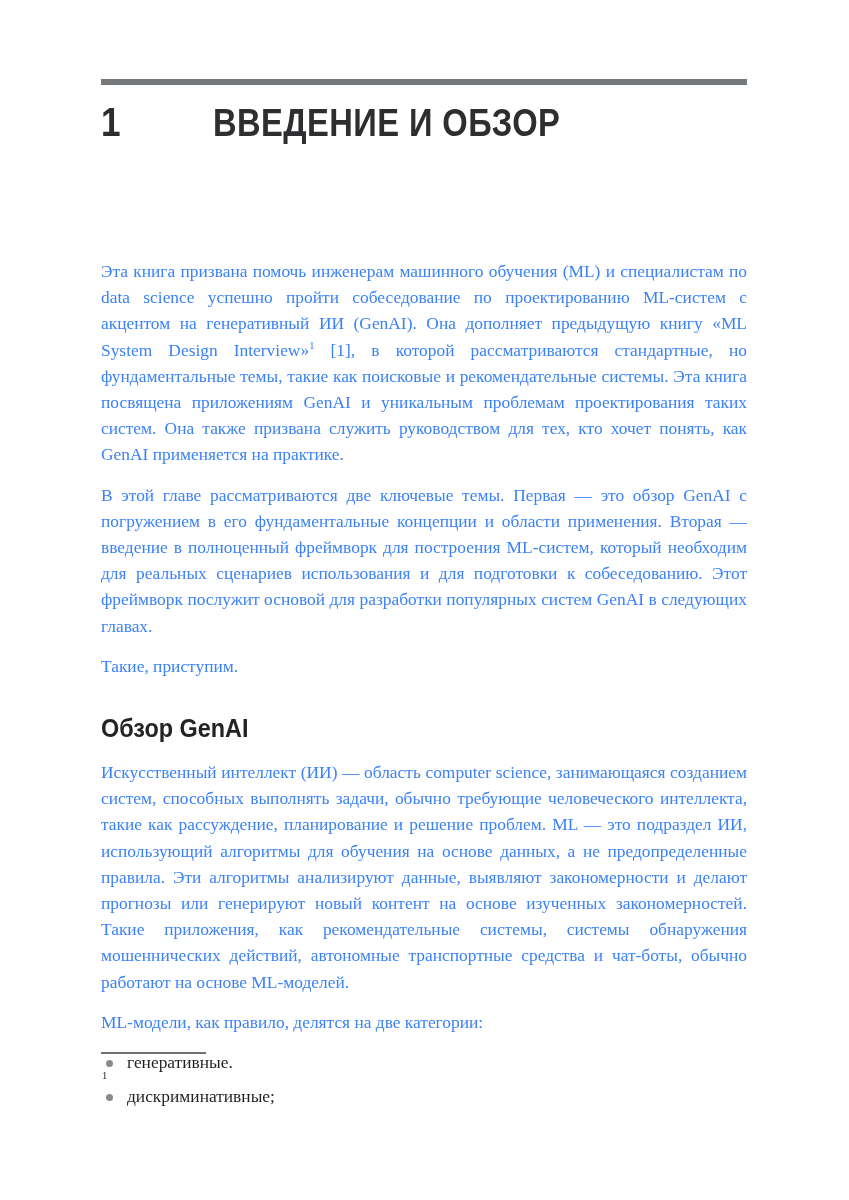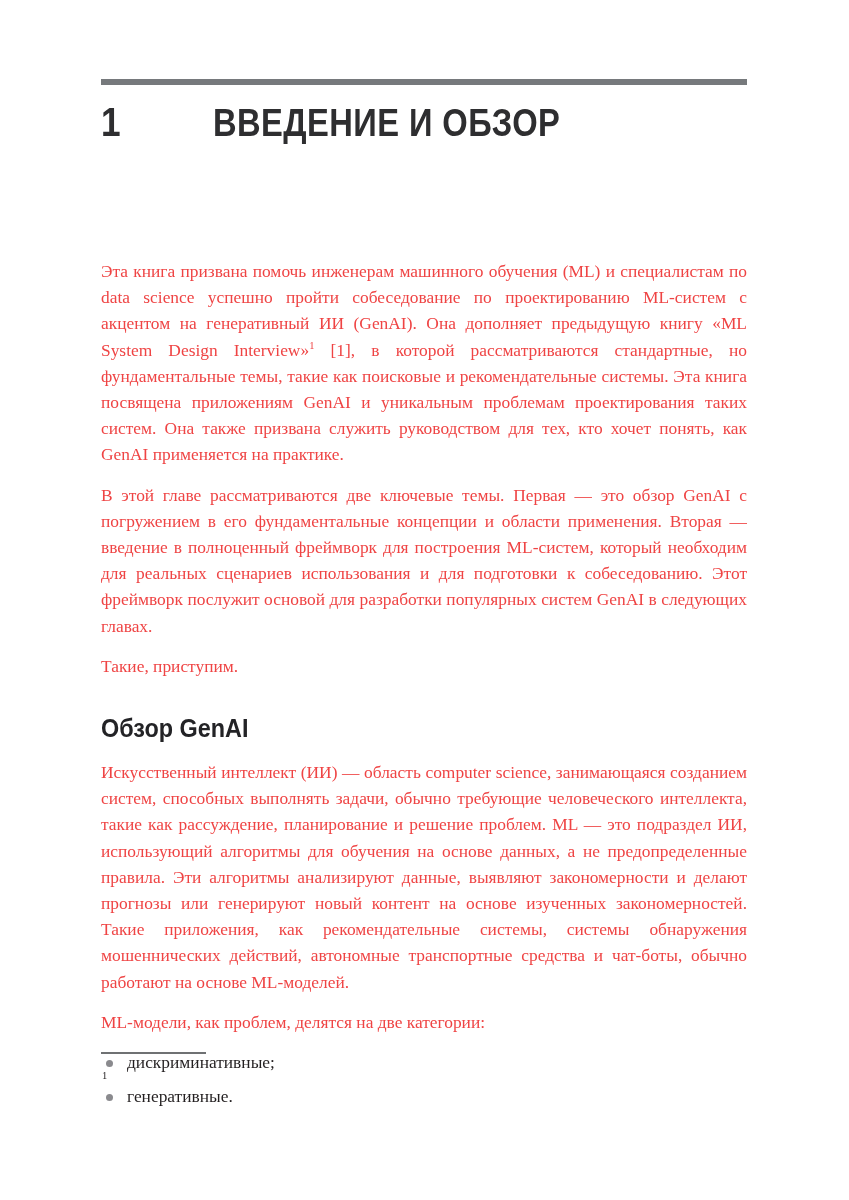--- a/index.html
+++ b/index.html
@@ -63,21 +63,21 @@
     top: 258px;
     width: 646px;
   }
   p.body-par {
     margin: 0 0 14px 0;
     font-size: 17.4px;
     line-height: 26.2px;
     text-align: justify;
     text-justify: inter-word;
     hyphens: manual;
-    color: #ef4444;
+    color: #3b82f6;
   }
   p.body-par:last-child { margin-bottom: 0; }
 
   .section-heading {
     font-family: "Liberation Sans Narrow", "Liberation Sans", "DejaVu Sans", sans-serif;
     font-weight: bold;
     font-size: 26px;
     line-height: 1;
     color: #232326;
     margin: 36px 0 18px 0;
@@ -162,30 +162,30 @@
     <p class="body-par"><span>Эта книга призвана помочь инженерам машинного обучения (ML) и специалистам по data science успешно пройти собеседование по проектированию ML-систем с акцентом на генеративный ИИ (GenAI). Она дополняет предыдущую книгу «ML System Design Interview»</span><sup class="fn-ref">1</sup><span> [1], в которой рассматриваются стандартные, но фундаментальные темы, такие как поисковые и рекомендательные системы. Эта книга посвящена приложениям GenAI и уникальным проблемам проектирования таких систем. Она также призвана служить руководством для тех, кто хочет понять, как GenAI применяется на практике.</span></p>
 
     <p class="body-par">В этой главе рассматриваются две ключевые темы. Первая — это обзор GenAI с погружением в его фундаментальные концепции и области применения. Вторая — введение в полноценный фреймворк для построения ML-систем, который необходим для реальных сценариев использования и для подготовки к собеседованию. Этот фреймворк послужит основой для разработки популярных систем GenAI в следующих главах.</p>
 
     <p class="body-par">Такие, приступим.</p>
 
     <div class="section-heading">Обзор GenAI</div>
 
     <p class="body-par">Искусственный интеллект (ИИ) — область computer science, занимающаяся созданием систем, способных выполнять задачи, обычно требующие человеческого интеллекта, такие как рассуждение, планирование и решение проблем. ML — это подраздел ИИ, использующий алгоритмы для обучения на основе данных, а не предопределенные правила. Эти алгоритмы анализируют данные, выявляют закономерности и делают прогнозы или генерируют новый контент на основе изученных закономерностей. Такие приложения, как рекомендательные системы, системы обнаружения мошеннических действий, автономные транспортные средства и чат-боты, обычно работают на основе ML-моделей.</p>
 
-    <p class="body-par gap-before-list">ML-модели, как проблем, делятся на две категории:</p>
+    <p class="body-par gap-before-list">ML-модели, как правило, делятся на две категории:</p>
 
     <ul class="bullet-list">
       <li>
         <span class="bullet-dot"></span>
-        <span>дискриминативные;</span>
+        <span>генеративные.</span>
       </li>
       <li>
         <span class="bullet-dot"></span>
-        <span>генеративные.</span>
+        <span>дискриминативные;</span>
       </li>
     </ul>
 
   </div>
 
   <div class="footnote-area">
     <div class="footnote-rule"></div>
     <div class="footnote">
       <span class="fn-marker">1</span>
     </div>

